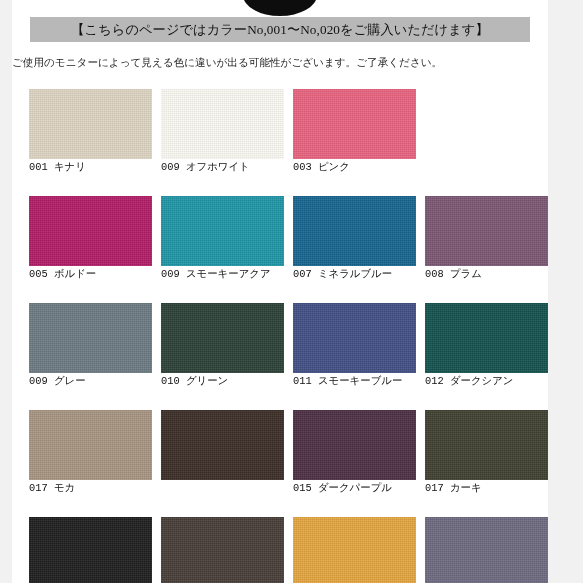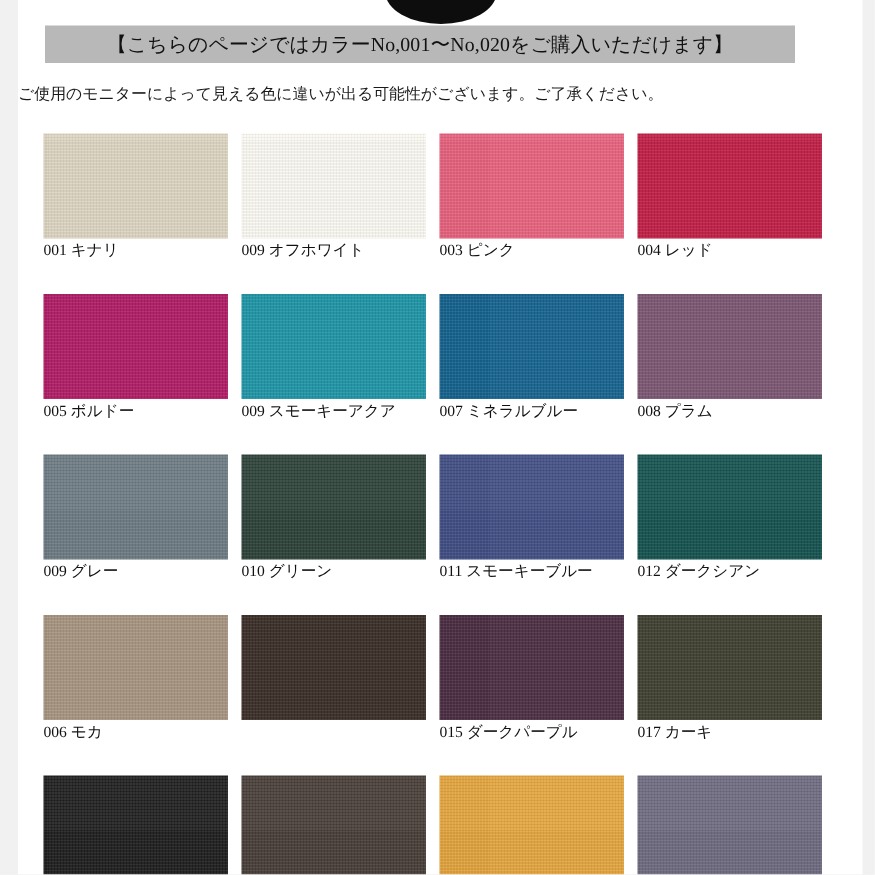--- a/index.html
+++ b/index.html
@@ -109,28 +109,29 @@
       repeating-linear-gradient(90deg, rgba(255,255,255,0.045) 0 1px, rgba(0,0,0,0.035) 1px 2px);
     pointer-events: none;
   }
 
   .swatch-label {
     margin-top: 2px;
     font-size: 10.4px;
     color: #111111;
     white-space: nowrap;
     line-height: 1.25;
+    font-family: Liberation Mono, monospace;
   }
 </style>
 </head>
 <body>
 
 <div id="page" style="background: rgb(241, 241, 241);">
 
-  <div id="sheet" style="background: rgb(255, 255, 255); padding-left: 27px;">
+  <div id="sheet" style="background: rgb(255, 255, 255);">
 
     <div id="top-ornament" style="background: rgb(13, 13, 13);"></div>
 
     <div id="banner" style="background: rgb(184, 184, 184);">
       <span id="banner-text">【こちらのページではカラーNo,001〜No,020をご購入いただけます】</span>
     </div>
 
     <div id="notice">ご使用のモニターによって見える色に違いが出る可能性がございます。ご了承ください。</div>
 
     <div id="grid">
@@ -140,24 +141,20 @@
             <div class="swatch-label">001 キナリ</div>
           </div>
           <div class="swatch-cell">
             <div class="swatch-chip" style="background-color: rgb(251, 249, 242);"></div>
             <div class="swatch-label">009 オフホワイト</div>
           </div>
           <div class="swatch-cell">
             <div class="swatch-chip" style="background-color: rgb(232, 99, 127);"></div>
             <div class="swatch-label">003 ピンク</div>
           </div>
-          <div class="swatch-cell">
-            <div class="swatch-chip" style="background-color: rgb(192, 31, 69);"></div>
-            <div class="swatch-label">004 レッド</div>
-          </div>
         </div>
         <div class="swatch-row">
           <div class="swatch-cell">
             <div class="swatch-chip" style="background-color: rgb(176, 29, 102);"></div>
             <div class="swatch-label">005 ボルドー</div>
           </div>
           <div class="swatch-cell">
             <div class="swatch-chip" style="background-color: rgb(31, 149, 166);"></div>
             <div class="swatch-label">009 スモーキーアクア</div>
           </div>
@@ -184,21 +181,21 @@
             <div class="swatch-label">011 スモーキーブルー</div>
           </div>
           <div class="swatch-cell">
             <div class="swatch-chip" style="background-color: rgb(20, 82, 79);"></div>
             <div class="swatch-label">012 ダークシアン</div>
           </div>
         </div>
         <div class="swatch-row">
           <div class="swatch-cell">
             <div class="swatch-chip" style="background-color: rgb(168, 148, 130);"></div>
-            <div class="swatch-label">006 モカ</div>
+            <div class="swatch-label">017 モカ</div>
           </div>
           <div class="swatch-cell">
             <div class="swatch-chip" style="background-color: rgb(59, 45, 39);"></div>
           </div>
           <div class="swatch-cell">
             <div class="swatch-chip" style="background-color: rgb(76, 47, 67);"></div>
             <div class="swatch-label">015 ダークパープル</div>
           </div>
           <div class="swatch-cell">
             <div class="swatch-chip" style="background-color: rgb(63, 64, 48);"></div>

